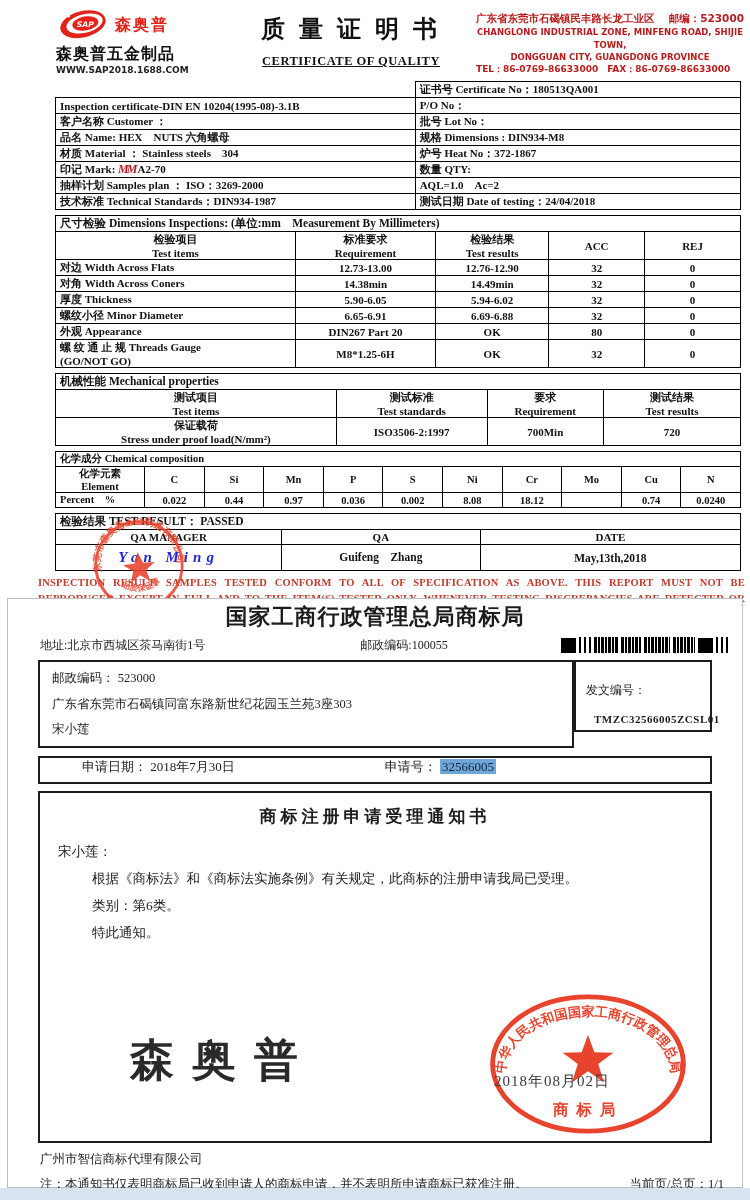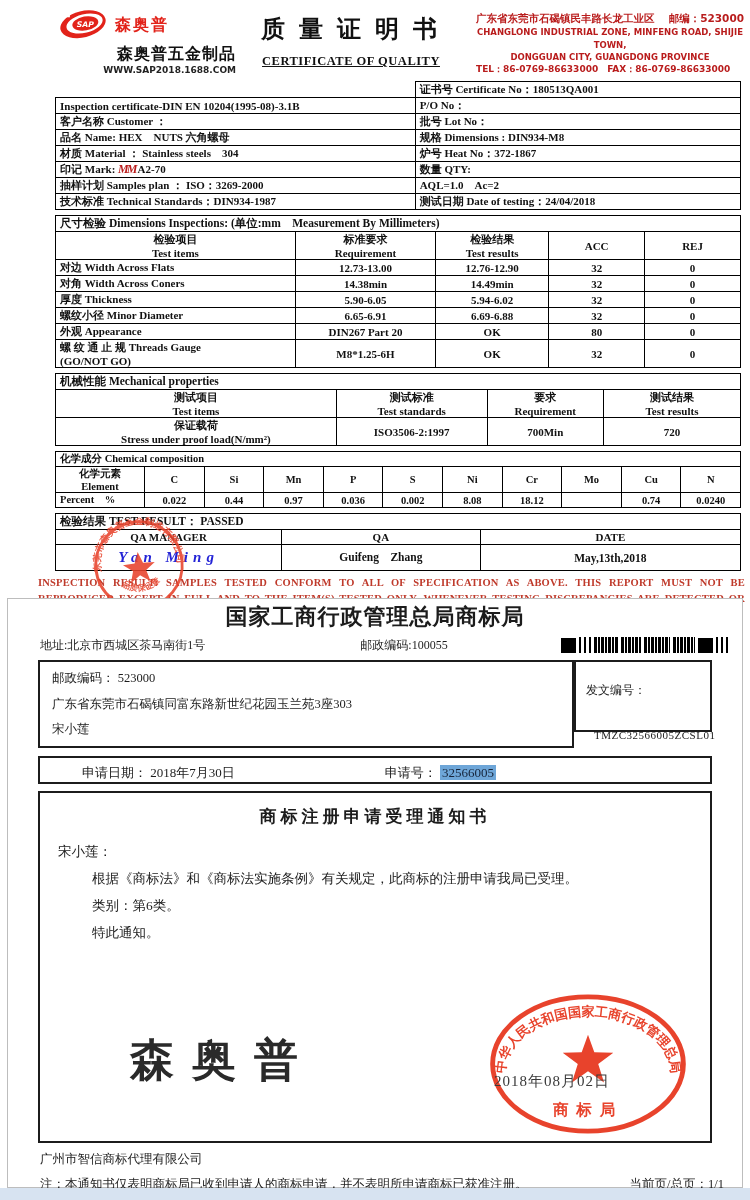--- a/index.html
+++ b/index.html
@@ -2,21 +2,21 @@
 <html><head>
 <meta charset="utf-8">
 <style>
   * { margin:0; padding:0; box-sizing:border-box; }
   html,body { width:750px; height:1200px; background:#ffffff; overflow:hidden;
               font-family:"Liberation Serif", serif; color:#111; }
 
   
   .d1 { position:absolute; top:0; left:0; width:750px; font-weight:bold; }
   .d1-header { display:flex; padding:8px 6px 0 56px; }
-  .logo-col { width:180px;text-align:right; }
+  .logo-col { width:180px; }
   .logo-row { display:flex; align-items:center; gap:5px; }
   .logo-swoosh { width:54px; height:34px; }
   .brand-cn { color:#e2231a; font-size:16px; font-family:"DejaVu Sans",sans-serif; font-weight:bold; letter-spacing:2px; }
   .company-cn { font-size:16px; font-family:"DejaVu Sans",sans-serif; font-weight:bold; letter-spacing:1px; margin-top:2px; }
   .website { font-size:9px; font-family:"DejaVu Sans",sans-serif; font-weight:bold; color:#222; }
   .title-col { width:230px; text-align:center; padding-top:5px; }
   .cert-title { font-size:24px; letter-spacing:4px; }
   .cert-subtitle { font-size:12.5px; letter-spacing:0.5px; text-decoration:underline; margin-top:9px; }
   .addr-col { flex:1; padding:3px 0 0 10px; color:#b91c1c; font-family:"DejaVu Sans",sans-serif; line-height:1.45; }
   .addr-l1 { font-size:10.5px; }
@@ -56,23 +56,23 @@
   .d2-addr-row { display:flex; align-items:center; margin:3px 14px 0 32px; font-size:12px; height:20px; }
   .d2-postcode { margin-left:155px; }
   .barcode { margin-left:auto; display:flex; align-items:center; gap:3px; height:18px; }
   .bc-sq { width:15px; height:15px; background:#000; }
   .bc-bar { width:2px; height:16px; background:#000; }
   .bc-blk { height:16px; background:repeating-linear-gradient(90deg,#000 0 3px,#fff 3px 4px,#000 4px 6px,#fff 6px 7px); }
   .boxes-row { display:flex; justify-content:space-between; margin:5px 30px 0 30px; }
   .box-left { width:545px; height:88px; border:2px solid #1c1c1c; padding:8px 12px; font-size:12.5px;
               display:flex; flex-direction:column; justify-content:space-between; }
   .box-right { width:138px; height:72px; border:2px solid #1c1c1c; padding:20px 6px 0 10px; font-size:12px; }
-  .ref-val { margin-top:30px; font-size:11px; letter-spacing:.5px; padding-left:8px; }
+  .ref-val { margin-top:14px; font-size:11px; letter-spacing:.5px; padding-left:8px;font-weight:bold; }
   .app-row { margin:8px 30px 0 30px; border:2px solid #1c1c1c; height:28px; display:flex;
-             align-items:flex-end; font-size:13px;font-family:Liberation Serif, serif; }
+             align-items:flex-start; font-size:13px;font-family:Liberation Serif, serif; }
   .app-date { padding-left:42px; }
   .app-no { margin-left:150px; }
   .hl { background:#6ea6d8; color:#16243a; padding:0 2px; }
   .big-box { margin:7px 30px 0 30px; border:2px solid #1c1c1c; height:352px; position:relative; font-size:13.5px; }
   .n-title { text-align:center; font-size:17px; font-weight:bold; letter-spacing:4px; margin-top:12px; }
   .n-sal { margin:15px 0 0 18px; }
   .n-line { margin:9px 0 0 52px; }
   .tm-logo { position:absolute; left:90px; top:238px; font-family:"DejaVu Sans",sans-serif;
              font-weight:bold; font-size:44px; letter-spacing:18px; color:#2a2a2a; }
   .stamp2-wrap { position:absolute; right:18px; top:198px; width:208px; height:146px; }

